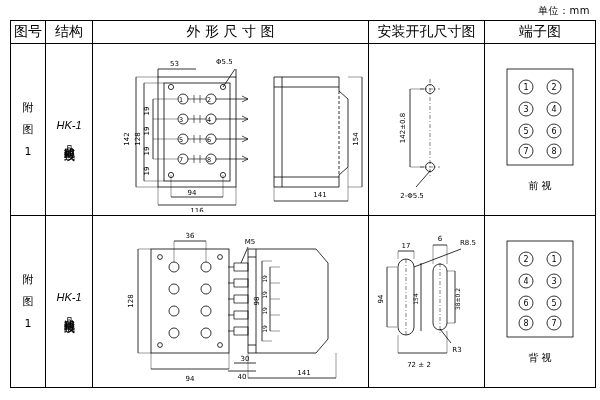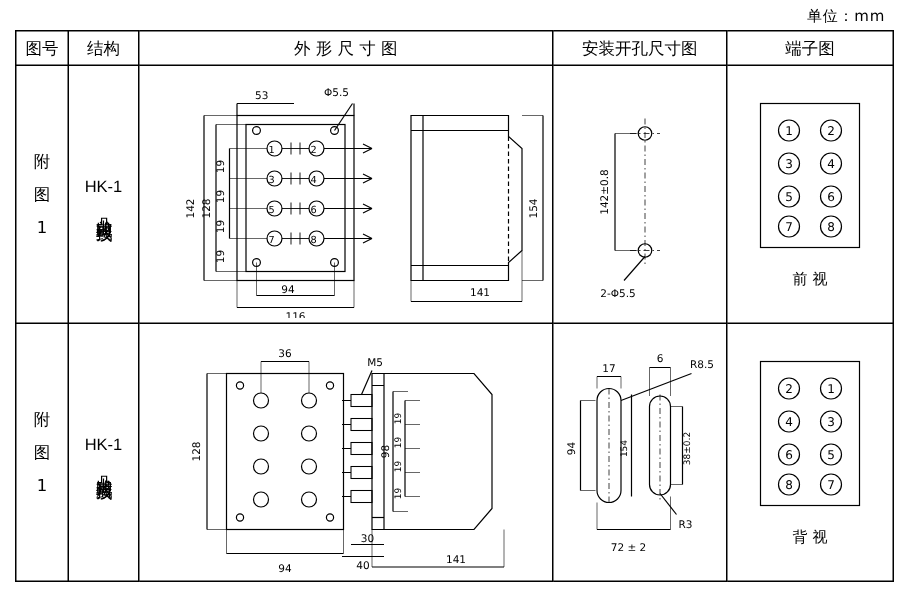--- a/index.html
+++ b/index.html
@@ -1,31 +1,31 @@
 <!DOCTYPE html>
 <html><head>
 <meta charset="utf-8">
 <style>
   html,body{margin:0;padding:0;background:#ffffff;}
   body{width:600px;height:400px;font-family:"DejaVu Sans","Liberation Sans",sans-serif;color:#000;}
   #root{position:relative;width:600px;height:280px;box-sizing:border-box;}
   .unit{position:absolute;right:10px;top:4px;font-size:10px;letter-spacing:.5px;}
   table.main{position:absolute;left:10px;top:20px;width:580px;height:368px;border-collapse:collapse;table-layout:fixed;}
   table.main td,table.main th{border:1px solid #000;padding:0;text-align:center;vertical-align:middle;}
-  .hdr{height:22px;font-size:11px;font-weight:normal;}
+  .hdr{height:22px;font-size:14px;font-weight:normal;}
   .c1{width:34px;}
   .c2{width:46px;}
   .c3{width:275px;}
   .c4{width:115px;}
   .c5{width:110px;}
   .vtext{font-size:11px;line-height:13px;writing-mode:vertical-rl;text-orientation:upright;letter-spacing:1px;display:inline-block;}
   .rowh{height:172px;}
   .figcell{position:relative;}
   .struct{font-size:11px;line-height:14px;}
-  .struct .model{display:block;margin-bottom:4px;font-family:"Liberation Sans",sans-serif;}
+  .struct .model{display:block;margin-bottom:4px;font-family:"Liberation Sans",sans-serif;font-style:italic;}
   .structflex{display:flex;flex-direction:column;align-items:center;justify-content:center;height:100%;}
   svg{display:block;}
   .svgholder{display:flex;align-items:center;justify-content:center;height:100%;width:100%;}
   text{font-family:"DejaVu Sans","Liberation Sans",sans-serif;}
 </style>
 </head>
 <body>
 
 <div id="root">
 

